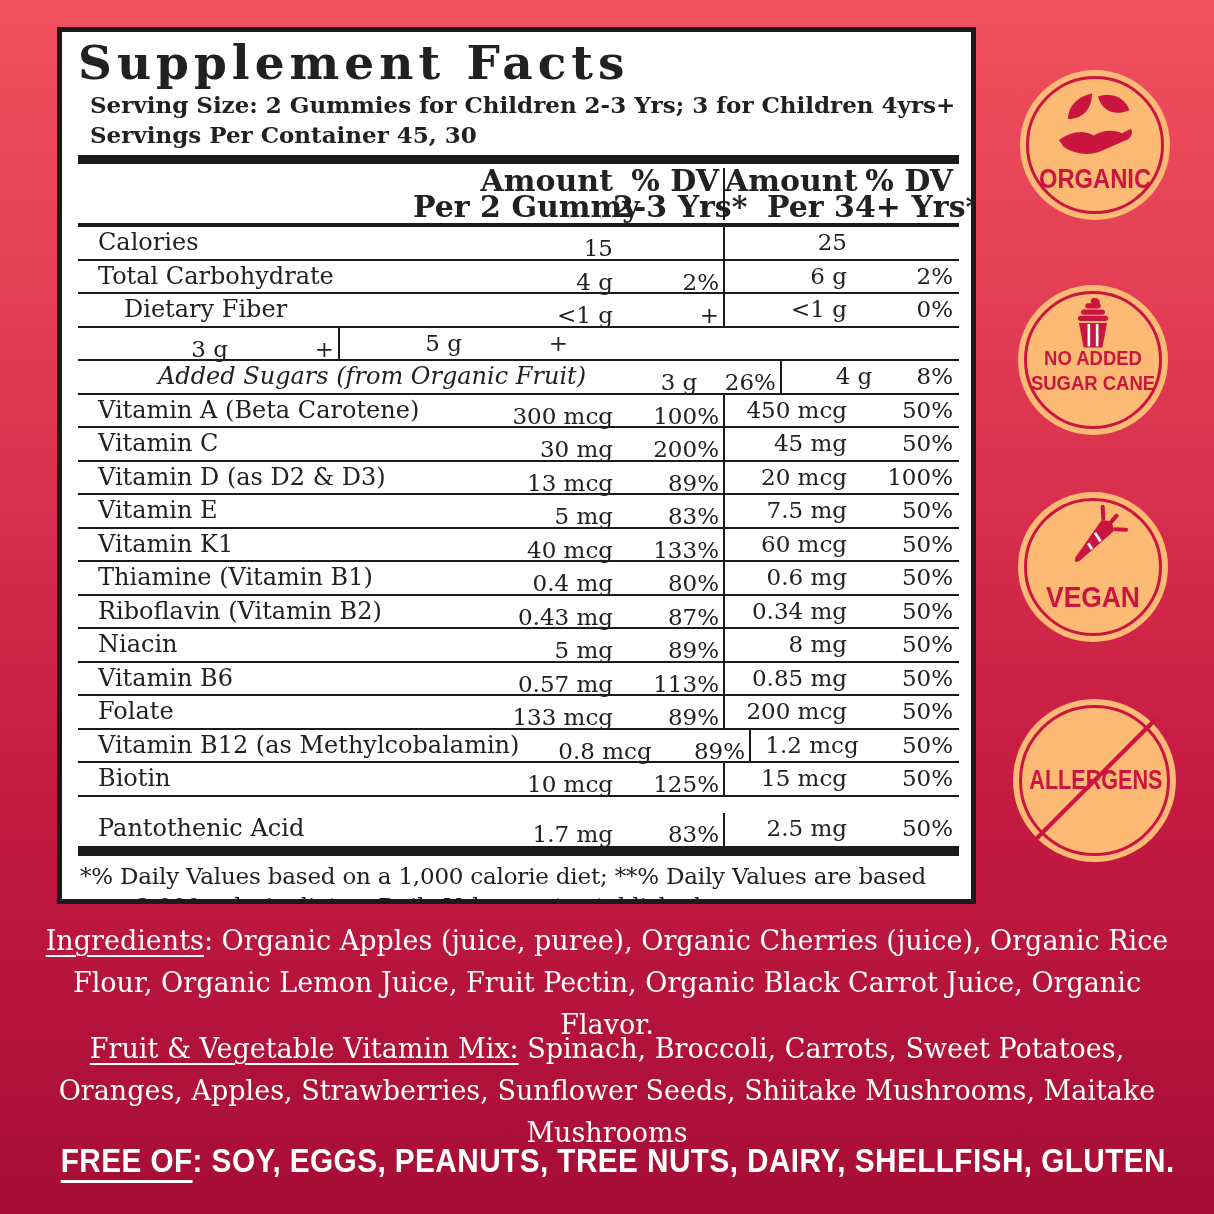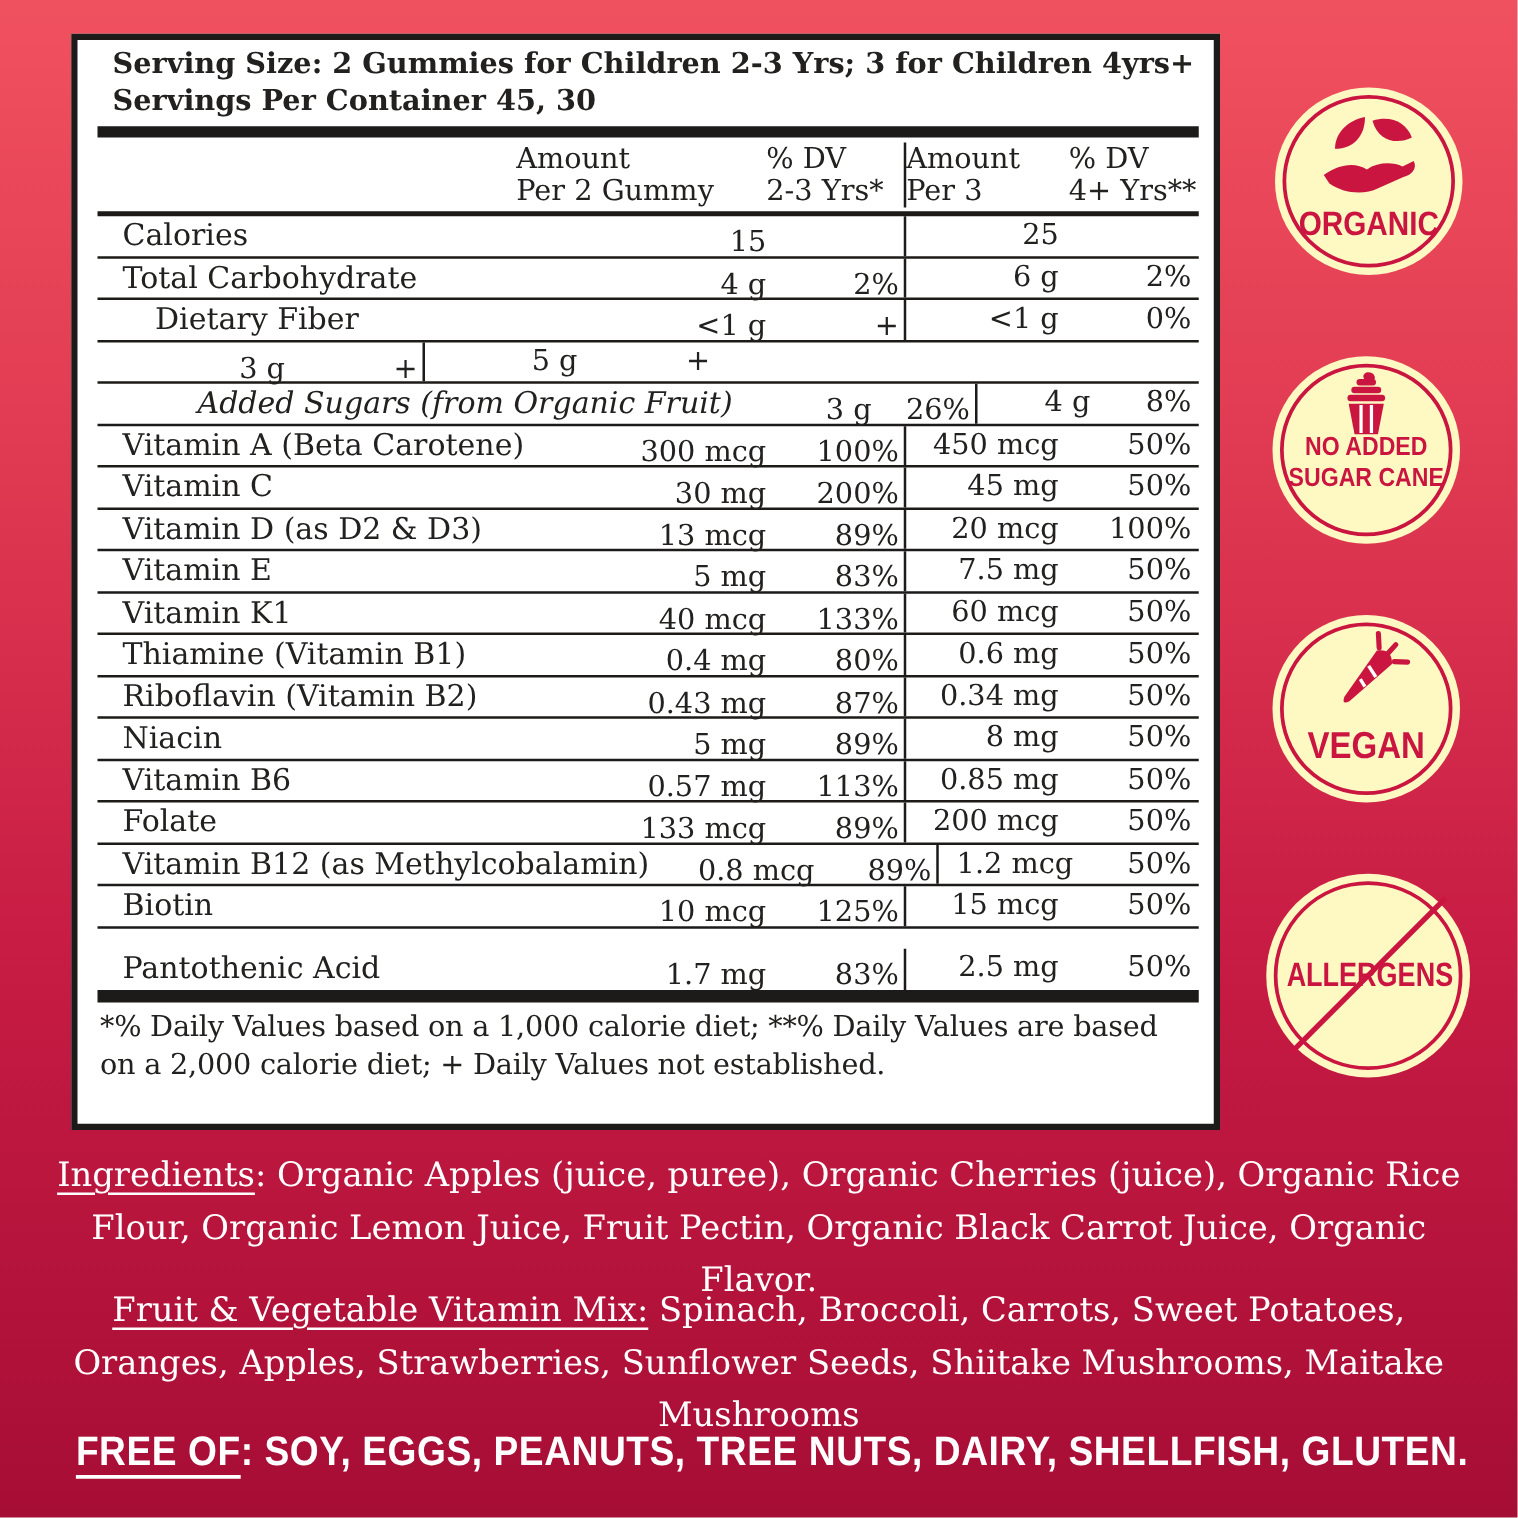--- a/index.html
+++ b/index.html
@@ -12,21 +12,21 @@
   .panel{
     position:absolute;left:57px;top:27px;width:919px;height:877px;
     box-sizing:border-box;background:#fff;border:5px solid #1c1b19;
     padding:4px 12px 0 16px;overflow:hidden;
   }
   .title{font-size:47px;font-weight:bold;letter-spacing:5px;line-height:54px;white-space:nowrap;}
   .serv{font-size:23px;font-weight:bold;line-height:30px;white-space:nowrap;margin-left:12px;}
   .bar{height:9px;background:#1c1b19;margin-top:5px;}
   .bar2{height:10px;background:#1c1b19;}
   .thead{display:flex;border-bottom:4px solid #1c1b19;padding:4px 0 3px;}
-  .th{font-weight:normal;font-size:23px;line-height:26px;text-align:left;white-space:nowrap;}
+  .th{font-weight:bold;font-size:30px;line-height:26px;text-align:right;white-space:nowrap;}
   .th span{display:block;}
   .h-name{flex:1;}
   .h-a2{width:200px;}
   .h-d1{width:110px;padding-right:4px;box-sizing:border-box;}
   .h-a3{width:132px;border-left:2.5px solid #1c1b19;box-sizing:border-box;}
   .h-d2{width:104px;padding-right:6px;box-sizing:border-box;}
   .row{display:flex;height:33.5px;border-bottom:2px solid #1c1b19;box-sizing:border-box;}
   .row.last{border-bottom:none;margin-top:16px;}
   .rn{flex:1;font-size:24px;line-height:31px;padding-left:20px;white-space:nowrap;overflow:visible;}
   .rn.ind1{padding-left:46px;}
@@ -40,40 +40,41 @@
   
   .bottom-text{position:absolute;left:0;width:1214px;box-sizing:border-box;
     text-align:center;color:#ffffff;}
   .ingredients{top:920px;padding:0 24px;font-size:27px;line-height:42px;}
   .mix{top:1028px;padding:0 24px;font-size:27px;line-height:42px;}
   .free{top:1142px;font-family:"Liberation Sans",sans-serif;font-weight:bold;
     font-size:33px;letter-spacing:0.5px;white-space:nowrap;transform:scaleX(0.9);transform-origin:center;}
   .u{text-decoration:underline;text-underline-offset:5px;text-decoration-thickness:2px;}
   .free .u{text-underline-offset:8px;text-decoration-thickness:3px;}
   
-  .badge{position:absolute;background:#fef9c3;border-radius:50%;}
+  .badge{position:absolute;background:#fdba74;border-radius:50%;}
   .badge::before{content:"";position:absolute;inset:6px;border:3px solid #cb1541;border-radius:50%;}
   .b1{left:1020px;top:70px;width:150px;height:150px;}
   .b2{left:1018px;top:285px;width:150px;height:150px;}
   .b3{left:1018px;top:492px;width:150px;height:150px;}
   .b4{left:1013px;top:699px;width:163px;height:163px;}
   .bicon{position:absolute;left:50%;transform:translateX(-50%);overflow:visible;}
   .blabel{position:absolute;left:0;width:100%;text-align:center;color:#cb1541;
     font-family:"Liberation Sans",sans-serif;font-weight:bold;transform:scaleX(0.88);white-space:nowrap;}
   .b1 .blabel{top:94px;font-size:27px;}
   .b2 .blabel{top:60px;font-size:21px;line-height:25px;}
   .b2 .blabel span{display:block;}
   .b3 .blabel{top:88px;font-size:30px;}
   .b4 .blabel{top:66px;font-size:27px;transform:scaleX(0.8);}
   .slash{position:absolute;inset:0;width:100%;height:100%;}
 </style>
 </head>
 <body>
 
 <div class="panel">
+  <div class="title">Supplement Facts</div>
   <div class="serv">Serving Size: 2 Gummies for Children 2-3 Yrs; 3 for Children 4yrs+</div>
   <div class="serv">Servings Per Container 45, 30</div>
   <div class="bar"></div>
 
   <div class="thead">
     <div class="th h-name"></div>
     <div class="th h-a2">
       <span>Amount</span>
       <span>Per 2 Gummy</span>
     </div>

